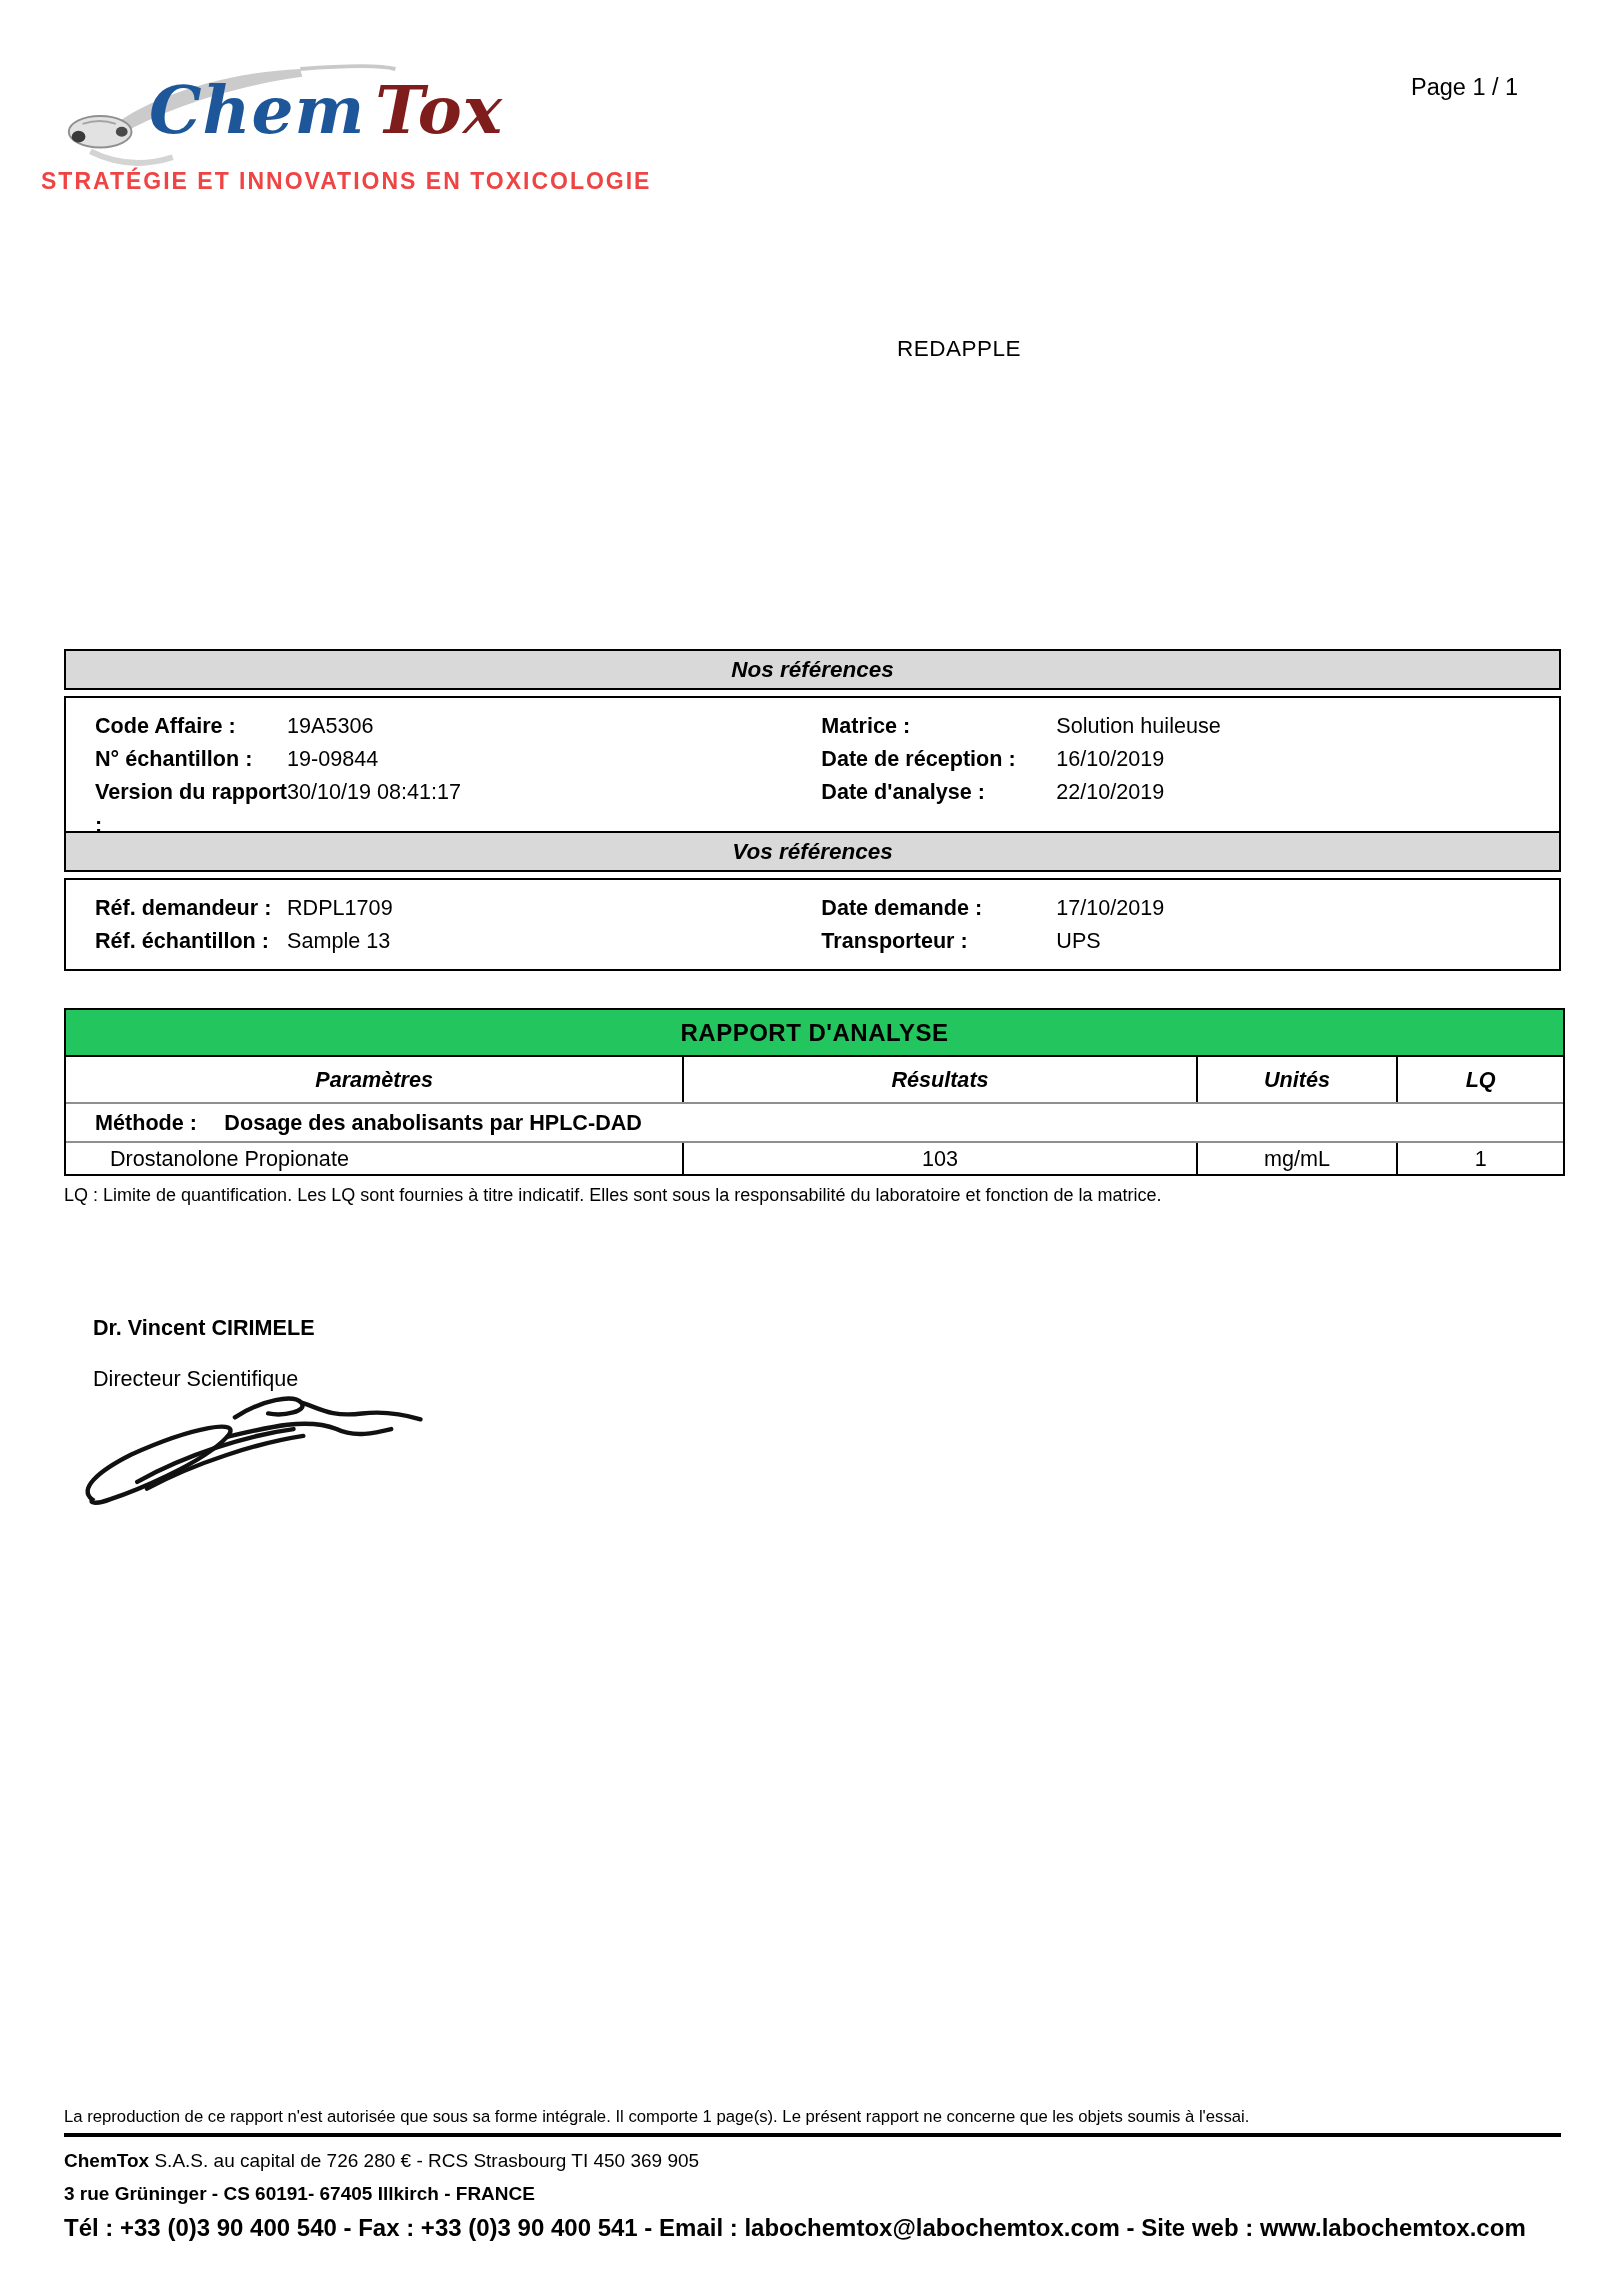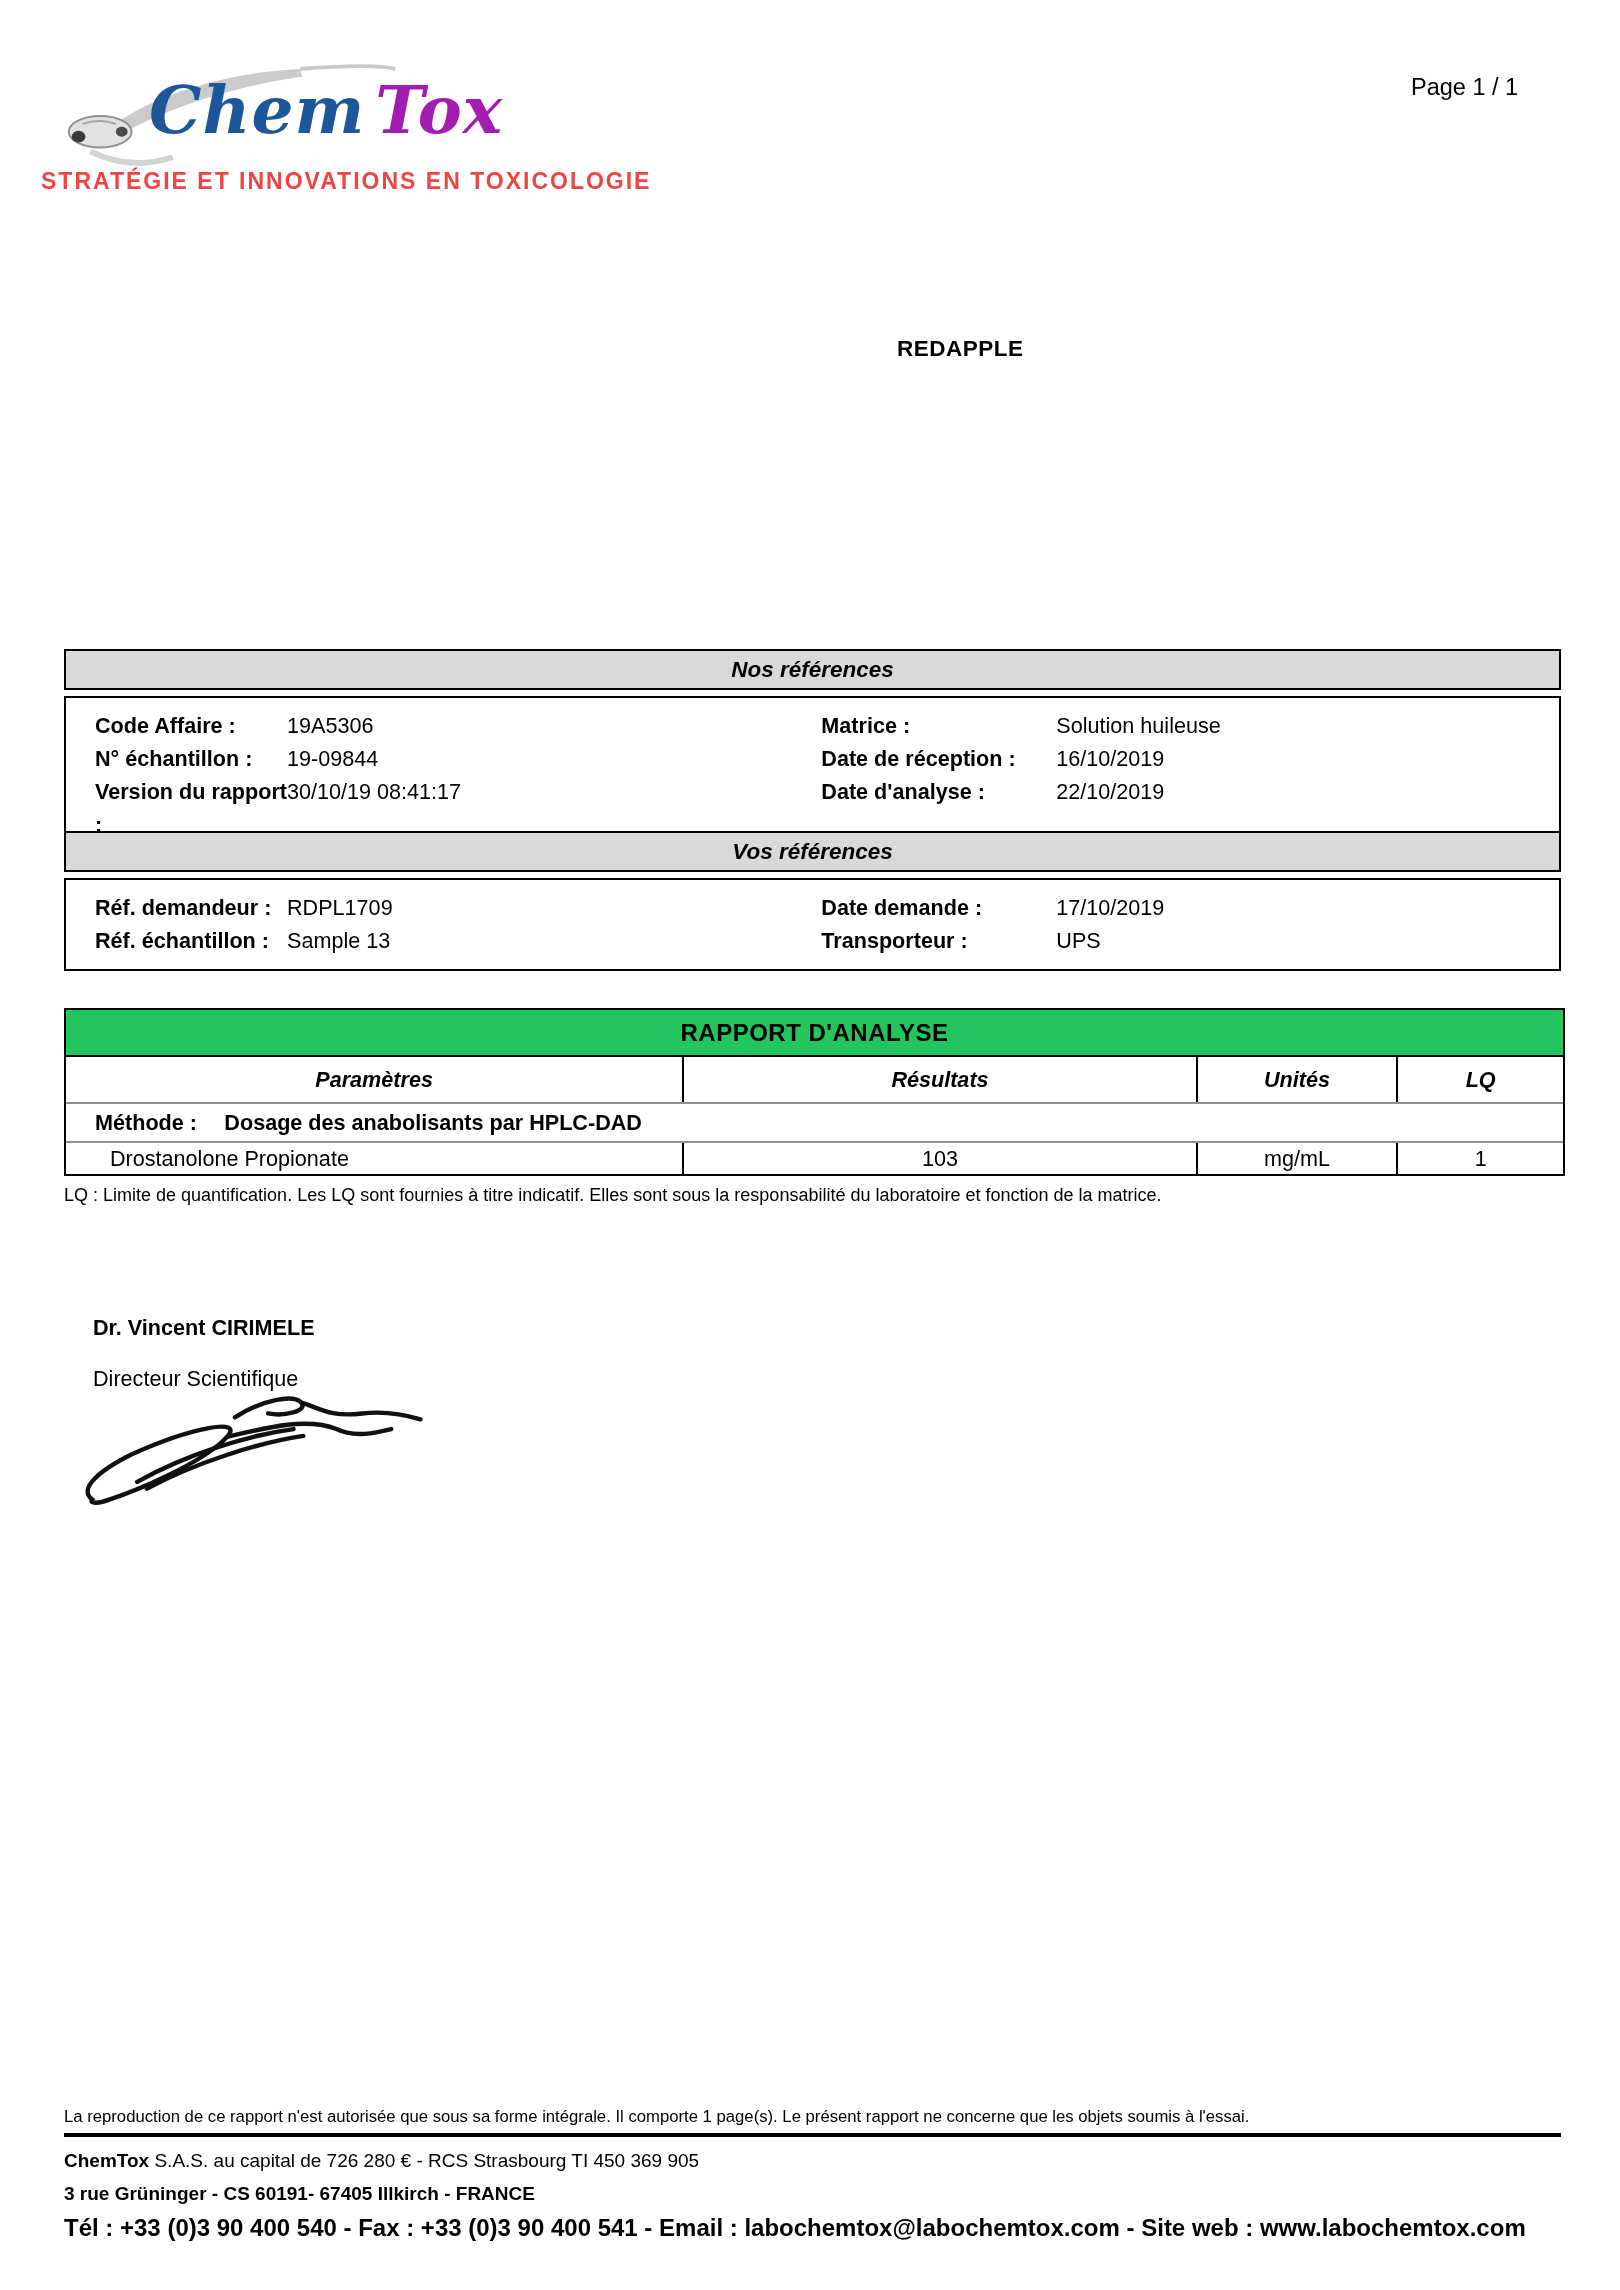--- a/index.html
+++ b/index.html
@@ -16,21 +16,21 @@
   .logo-text{position:absolute;left:92px;top:9.8px;
     font-family:"DejaVu Serif", serif;font-style:italic;font-weight:bold;
     font-size:66px;letter-spacing:1px;white-space:nowrap;}
   .logo-chem{color:#1d5799;}
   .logo-tox{color:#2f9e33;margin-left:9.8px;}
   .tagline{left:41px;top:168px;font-size:23px;letter-spacing:2px;
     color:#ef4444;font-family:Liberation Sans, sans-serif;font-weight:bold;white-space:nowrap;}
 
   .page-num{left:1411px;top:74px;font-size:23.5px;}
 
-  .sample-title{left:897px;top:336px;font-size:22.5px;letter-spacing:0.5px;font-weight:bold;}
+  .sample-title{left:897px;top:336px;font-size:22.5px;letter-spacing:0.5px;font-weight:normal;}
 
   
   .refs{left:64px;width:1497px;}
   .refs1{top:649px;}
   .refs2{top:831px;}
   .band{height:37px;background:#d9d9d9;border:2px solid #000;
     display:flex;align-items:center;justify-content:center;
     font-weight:bold;font-style:italic;font-size:22.5px;}
   .refs-body{margin-top:5.9px;border:2px solid #000;border-top-width:2.9px;
     padding:10.8px 0 12.7px 0;display:flex;background:#fff;}
@@ -85,21 +85,21 @@
   <svg width="461" height="118" viewBox="0 0 470 120">
     <path d="M 248,8 C 160,12 78,42 40,80 C 34,87 38,91 48,85 C 98,52 175,26 250,16 Z" fill="#c2c2c2" opacity="0.85"></path>
     <path d="M 248,8 C 300,4 330,4 345,8" stroke="#c9c9c9" stroke-width="4" fill="none"></path>
     <path d="M 34,92 Q 74,112 118,98" stroke="#d4d4d4" stroke-width="6" fill="none"></path>
     <ellipse cx="44" cy="72" rx="32" ry="16" fill="#e2e2e2" stroke="#909090" stroke-width="2"></ellipse>
     <ellipse cx="22" cy="77" rx="7" ry="6" fill="#3a3a3a"></ellipse>
     <ellipse cx="66" cy="72" rx="6" ry="5" fill="#4a4a4a"></ellipse>
     <path d="M 26,64 Q 44,58 60,64" stroke="#a5a5a5" stroke-width="2" fill="none"></path>
   </svg>
   <div class="logo-text">
-    <span class="logo-chem" style="color: rgb(29, 87, 153);">Chem</span><span class="logo-tox" style="color: #a21caf;">Tox</span>
+    <span class="logo-chem" style="color: rgb(29, 87, 153);">Chem</span><span class="logo-tox" style="color: #7f1d1d;">Tox</span>
   </div>
 </div>
 <div class="abs tagline">STRATÉGIE ET INNOVATIONS EN TOXICOLOGIE</div>
 
 <div class="abs page-num">Page 1 / 1</div>
 
 <div class="abs sample-title">REDAPPLE</div>
 
 <div class="abs refs refs1">
   <div class="band">Nos références</div>

